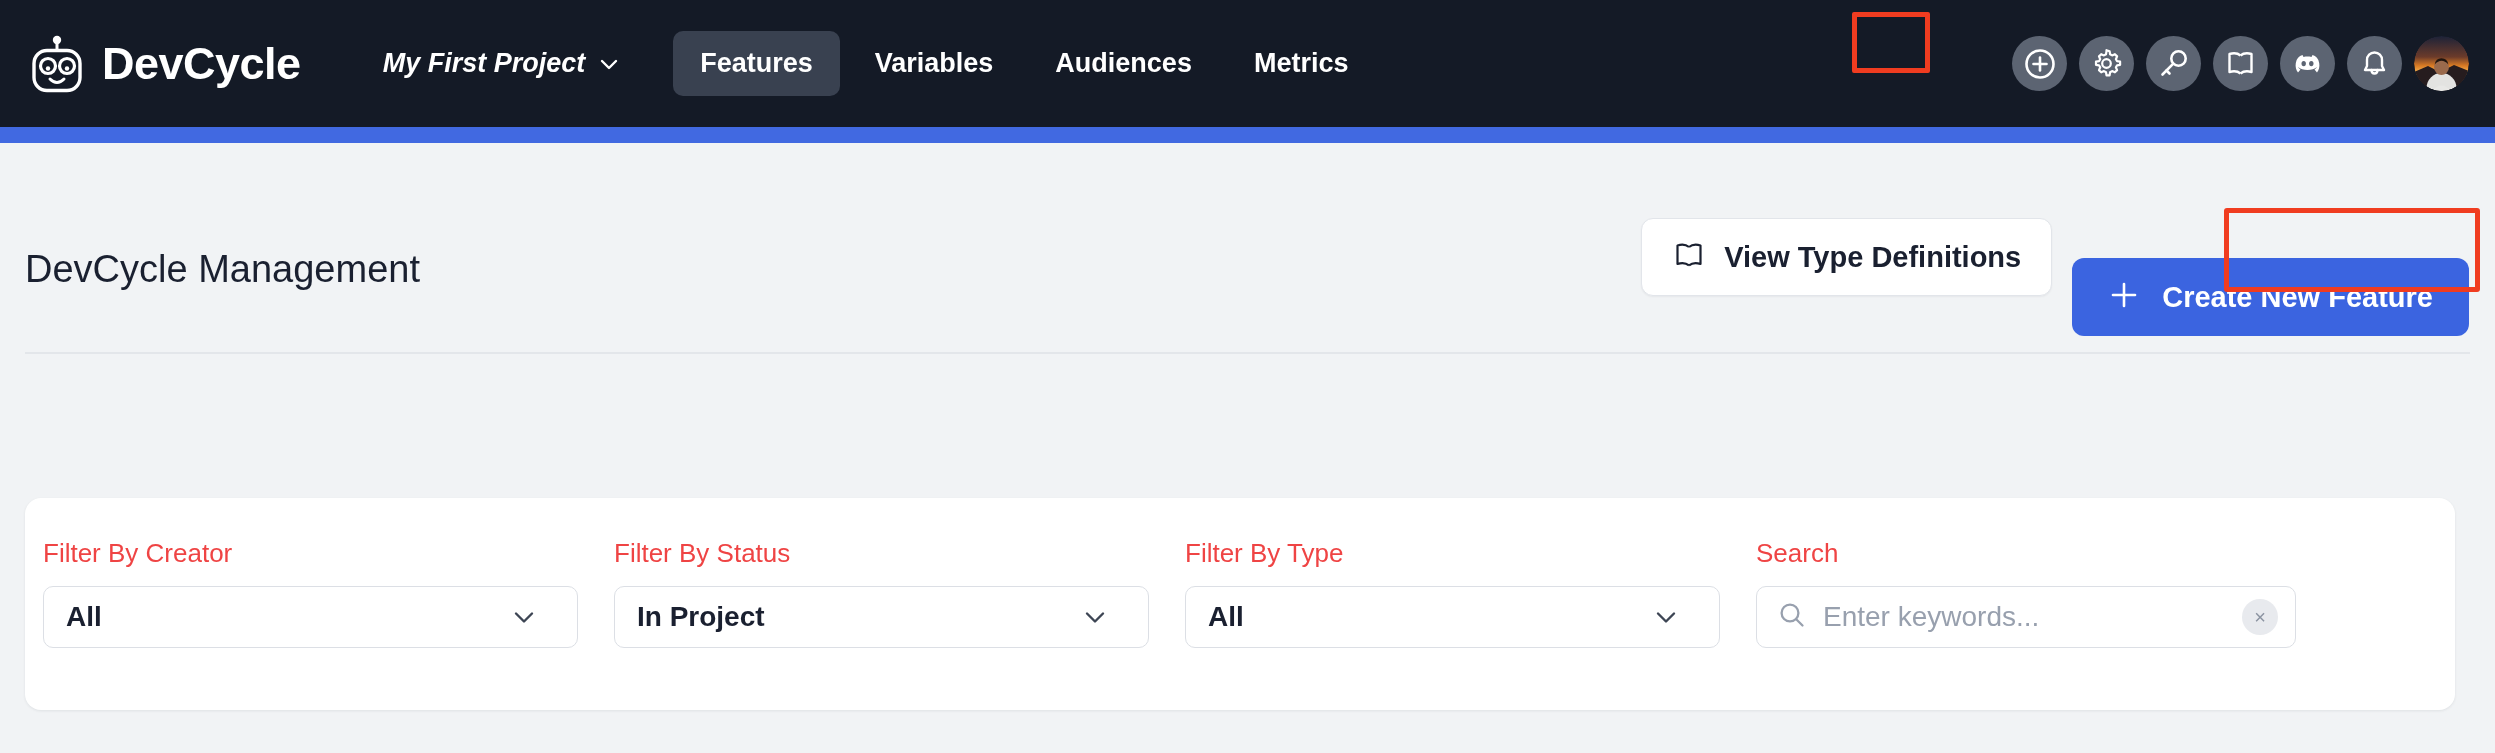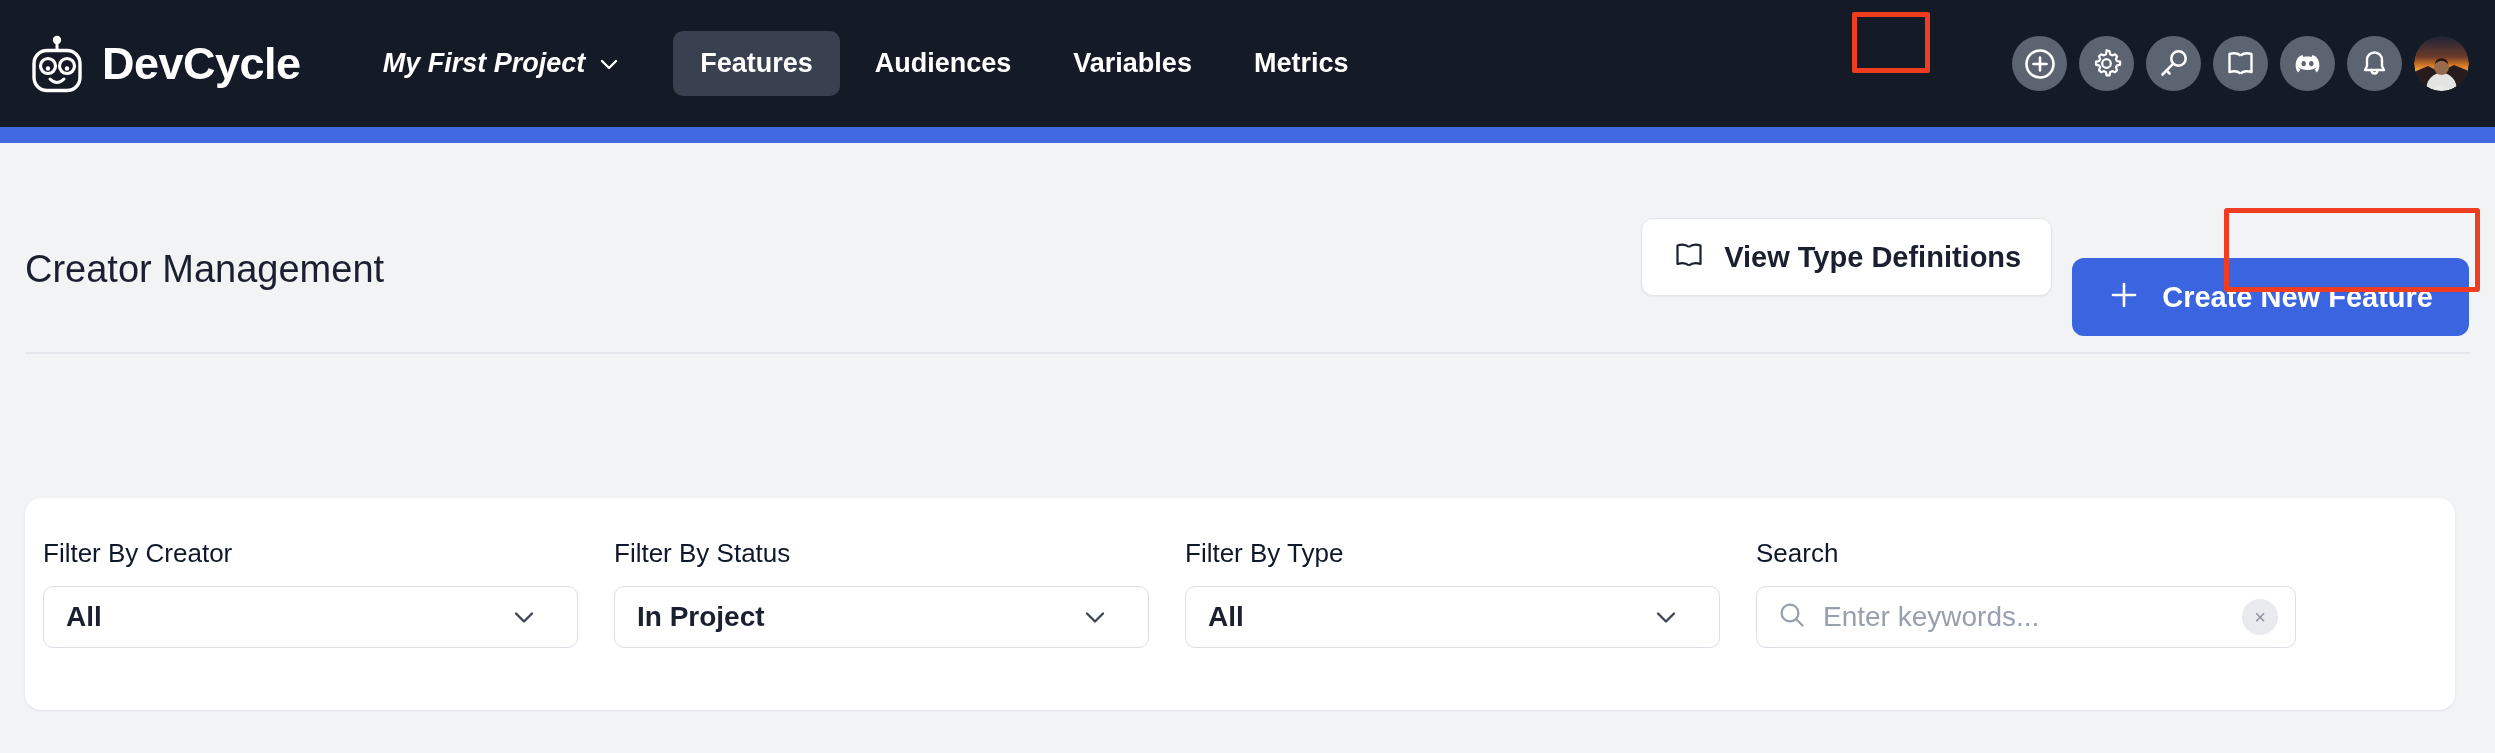--- a/index.html
+++ b/index.html
@@ -114,21 +114,21 @@
     width: 2430px; height: 212px;
     background: #ffffff; border-radius: 16px;
     box-shadow: 0 1px 3px rgba(16,24,40,0.08);
   }
   .filter-row {
     position: absolute; left: 18px; top: 40px;
     display: flex; gap: 36px;
   }
   .field { display: flex; flex-direction: column; }
   .field-label {
-    font-size: 26px; color: #0f172a; margin-bottom: 17px; font-weight: normal;
+    font-size: 26px; color: #ef4444; margin-bottom: 17px; font-weight: normal;
   }
   .select {
     position: relative; width: 340px; height: 62px;
     border: 1px solid #dcdfe5; border-radius: 10px; background: #ffffff;
     display: flex; align-items: center; cursor: pointer;
   }
   .select .value {
     font-size: 28px; color: #1a2030; padding-left: 22px; font-weight: bold;
   }
   .select .chev-dn {
@@ -184,22 +184,22 @@
       <span class="label">My First Project</span>
       <span class="chev">
         <svg class="chev" viewBox="0 0 22 22" fill="none" xmlns="http://www.w3.org/2000/svg">
           <path d="M4 8 L11 15 L18 8" stroke="#ffffff" stroke-width="2.4" stroke-linecap="round" stroke-linejoin="round"></path>
         </svg>
       </span>
     </div>
 
     <nav class="mainnav">
       <div class="navitem active">Features</div>
+      <div class="navitem">Variables</div>
       <div class="navitem">Audiences</div>
-      <div class="navitem">Variables</div>
       <div class="navitem">Metrics</div>
     </nav>
 
     <div class="iconcluster">
 
       <div class="iconbtn">
         <span>
           <svg width="34" height="34" viewBox="0 0 34 34" fill="none" xmlns="http://www.w3.org/2000/svg">
             <circle cx="17" cy="17" r="13.5" stroke="#ffffff" stroke-width="2.6" fill="none"></circle>
             <line x1="17" y1="10.5" x2="17" y2="23.5" stroke="#ffffff" stroke-width="2.6" stroke-linecap="round"></line>
@@ -283,21 +283,21 @@
 
     </div>
 
     <div class="hl-plus"></div>
   </div>
 
   <div class="accentbar"></div>
 
   <div class="page-header">
 
-    <h1 class="page-title">Creator Management</h1>
+    <h1 class="page-title">DevCycle Management</h1>
 
     <div class="header-actions">
 
       <div class="btn-outline">
         <span>
           <svg width="34" height="34" viewBox="0 0 34 34" fill="none" xmlns="http://www.w3.org/2000/svg">
             <path d="M17 9 C13.8 6.4 9 6.4 5.5 7.5 V26 C9 24.8 13.8 24.8 17 27.4" stroke="#1a2030" stroke-width="2.2" fill="none" stroke-linejoin="round"></path>
             <path d="M17 9 C20.2 6.4 25 6.4 28.5 7.5 V26 C25 24.8 20.2 24.8 17 27.4" stroke="#1a2030" stroke-width="2.2" fill="none" stroke-linejoin="round"></path>
           </svg>
         </span>

